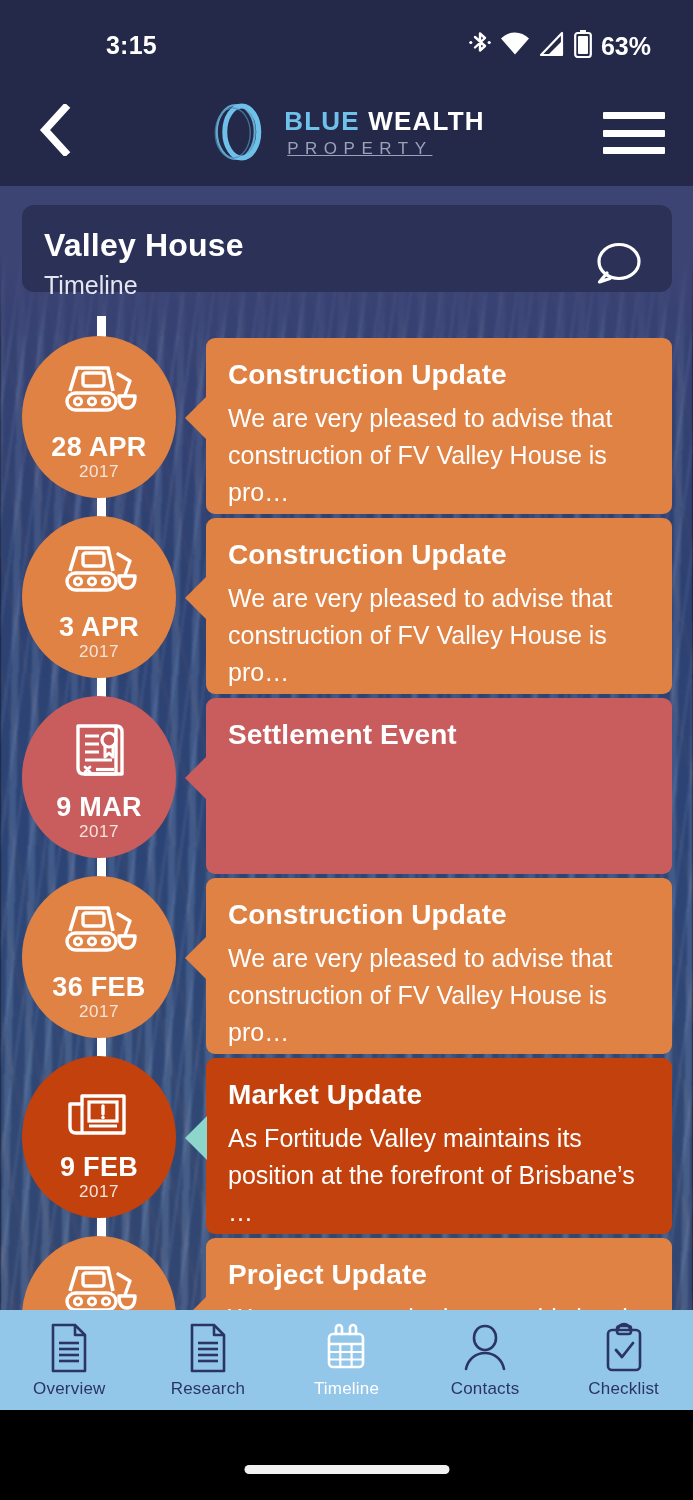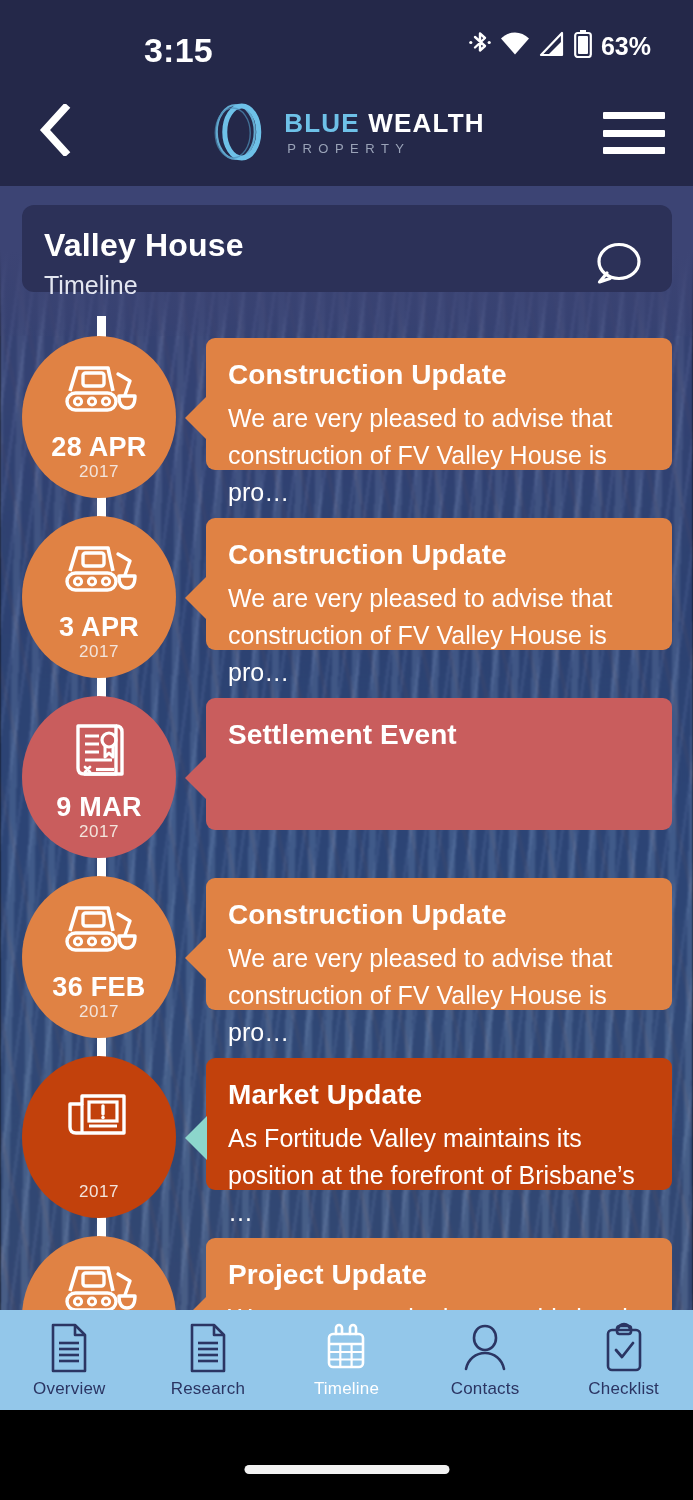--- a/index.html
+++ b/index.html
@@ -14,21 +14,21 @@
   
   .phone { position:relative; width:693px; height:1500px; background:#000; overflow:hidden; }
 
   
   .statusbar {
     position:absolute; top:0; left:0; width:693px; height:78px;
     background:#242849; z-index:40;
   }
   .sb-time {
     position:absolute; left:106px; top:31px;
-    color:#fff; font-size:34px; font-weight:bold; letter-spacing:.2px;margin-left:38px;
+    color:#fff; font-size:25px; font-weight:bold; letter-spacing:.2px;
   }
   .sb-right {
     position:absolute; right:42px; top:30px;
     display:flex; align-items:center; gap:9px;
   }
   .sb-pct { color:#fff; font-size:25px; font-weight:bold; }
 
   
   .appbar {
     position:absolute; top:78px; left:0; width:693px; height:108px;
@@ -41,22 +41,22 @@
   .logo-wrap {
     position:absolute; left:50%; top:50%; transform:translate(-50%,-50%);
     display:flex; align-items:center; gap:14px;
   }
   .logo-ring { width:62px; height:62px; position:relative; }
   .logo-text { display:flex; flex-direction:column; line-height:1; }
   .logo-l1 { font-size:26px; font-weight:bold; letter-spacing:1.2px; white-space:nowrap; }
   .logo-l1 .blue { color:#6EC1E8; }
   .logo-l1 .wealth { color:#ffffff; }
   .logo-l2 {
-    font-size:13px; letter-spacing:6.5px; color:#9aa3b8;
-    margin-top:6px; padding-left:3px; white-space:nowrap;
+    font-size:17px; letter-spacing:6.5px; color:#9aa3b8;
+    margin-top:6px; padding-left:3px; white-space:nowrap;text-decoration:underline;
   }
   .hamburger {
     position:absolute; right:28px; top:34px; width:62px; height:42px;
     display:flex; flex-direction:column; justify-content:space-between; cursor:pointer;
   }
   .hamburger span { display:block; height:7px; background:#fff; border-radius:1px; }
 
   
   .content {
     position:absolute; top:186px; left:0; width:693px; height:1186px;
@@ -125,21 +125,21 @@
   .circ-date {
     position:absolute; left:0; right:0; top:96px;
     text-align:center; color:#fff; font-size:27px; font-weight:bold; letter-spacing:.3px;
   }
   .circ-year {
     position:absolute; left:0; right:0; top:126px;
     text-align:center; color:#f3e4dc; font-size:17px; letter-spacing:.6px;
   }
 
   .card {
-    position:absolute; left:206px; top:2px; width:466px; height:132px;
+    position:absolute; left:206px; top:2px; width:466px; height:176px;
     border-radius:9px; z-index:15; cursor:pointer;
   }
   .card::before{
     content:""; position:absolute; left:-21px; top:58px;
     border-top:22px solid transparent;
     border-bottom:22px solid transparent;
     border-right:22px solid currentColor;
   }
   .card-title {
     position:absolute; left:22px; top:21px; right:16px;
@@ -368,20 +368,21 @@
             <svg width="86" height="70" viewBox="0 0 86 70">
               <path d="M26 18 H68 V55 H20 Q14 55 14 49 V26 H26 Z" fill="none" stroke="#fff" stroke-width="3.4" stroke-linejoin="round"></path>
               <path d="M26 26 V55" fill="none" stroke="#fff" stroke-width="3.2"></path>
               <rect x="33" y="24" width="28" height="19" fill="none" stroke="#fff" stroke-width="3.2"></rect>
               <line x1="47" y1="28" x2="47" y2="36" stroke="#fff" stroke-width="3.4" stroke-linecap="round"></line>
               <circle cx="47" cy="39.5" r="1.8" fill="#fff"></circle>
               <line x1="33" y1="48" x2="61" y2="48" stroke="#fff" stroke-width="3"></line>
               <line x1="19" y1="33" x2="19" y2="48" stroke="#fff" stroke-width="0"></line>
             </svg>
           </span>
+          <div class="circ-date">9 FEB</div>
           <div class="circ-year">2017</div>
         </div>
         <div class="card c-teal">
           <div class="card-title">Market Update</div>
           <div class="card-body">As Fortitude Valley maintains its position at the forefront of Brisbane’s …</div>
         </div>
       </div>
 
       <div class="entry">
         <div class="bubbleCircle c-orange">

